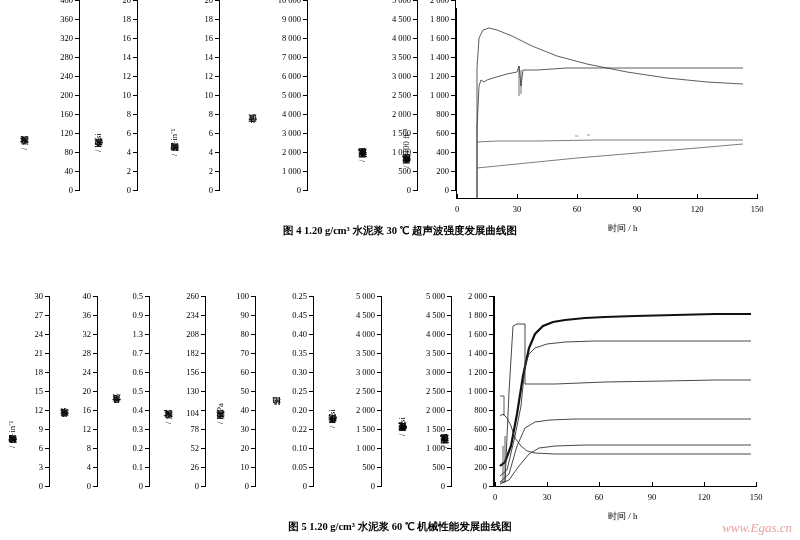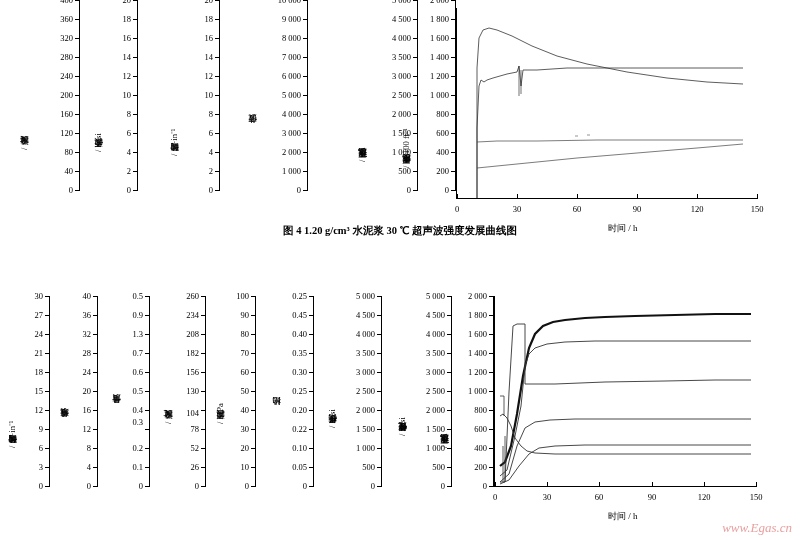--- a/index.html
+++ b/index.html
@@ -295,21 +295,21 @@
       <div class="tlab" style="top:38px">1.3</div>
     <div class="tick" style="top:57px"></div>
       <div class="tlab" style="top:57px">0.7</div>
     <div class="tick" style="top:76px"></div>
       <div class="tlab" style="top:76px">0.6</div>
     <div class="tick" style="top:95px"></div>
       <div class="tlab" style="top:95px">0.5</div>
     <div class="tick" style="top:114px"></div>
       <div class="tlab" style="top:114px">0.4</div>
     <div class="tick" style="top:133px"></div>
-      <div class="tlab" style="top:126px">0.3</div>
+      <div class="tlab" style="top:133px">0.3</div>
     <div class="tick" style="top:152px"></div>
       <div class="tlab" style="top:152px">0.2</div>
     <div class="tick" style="top:171px"></div>
       <div class="tlab" style="top:171px">0.1</div>
     <div class="tick" style="top:190px"></div>
       <div class="tlab" style="top:190px">0</div>
   </div>
   <div class="vtitle" style="left:110px;top:62px;height:70px;">信号质量</div>
 
   <div class="vaxis" style="left:180px;top:18px;width:26px;">
@@ -500,15 +500,16 @@
       <div class="xlab" style="left:104px">60</div>
     <div class="xtick" style="left:157px"></div>
       <div class="xlab" style="left:157px">90</div>
     <div class="xtick" style="left:209px"></div>
       <div class="xlab" style="left:209px">120</div>
     <div class="xtick" style="left:261px"></div>
       <div class="xlab" style="left:261px">150</div>
   </div>
   <div class="xtitle" style="left:608px;top:232px;">时间 / h</div>
 
+  <div class="caption" style="top:242px;">图 5   1.20 g/cm³ 水泥浆 60 ℃ 机械性能发展曲线图</div>
 </div>
 
 <div class="wm">www.Egas.cn</div>
 
 </body></html>

